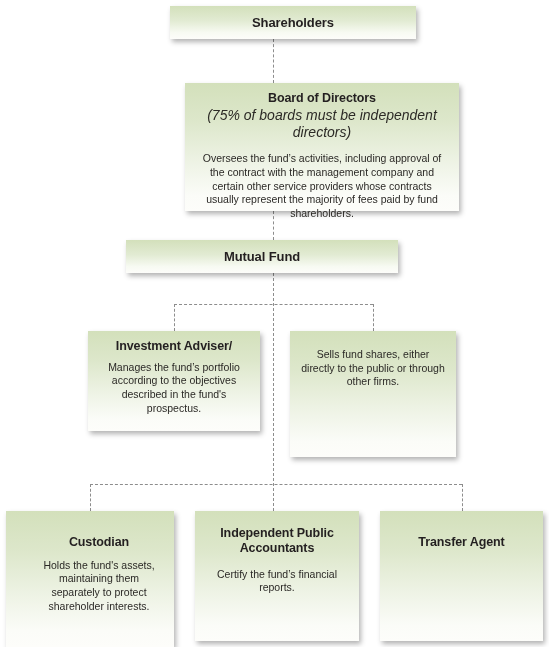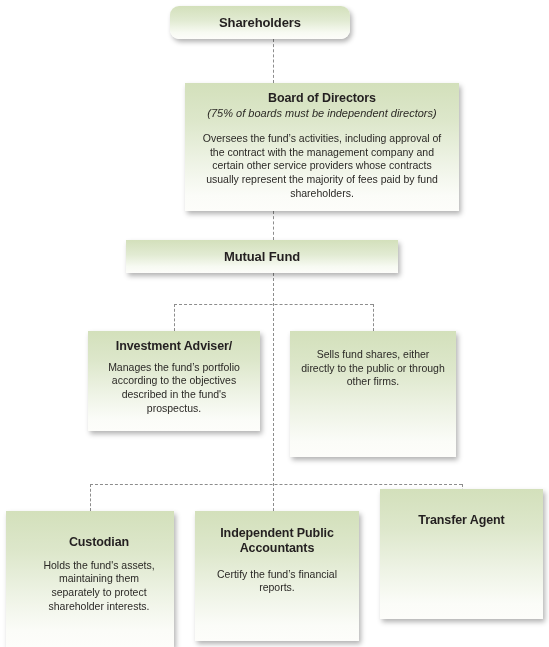--- a/index.html
+++ b/index.html
@@ -58,43 +58,43 @@
     font-size: 12.5px;
     line-height: 1.18;
     letter-spacing: -0.1px;
     color: #231f20;
   }
   .node.bar .title {
     font-size: 13px;
   }
   .subtitle {
     font-style: italic;
-    font-size: 11px;
+    font-size: 14px;
     line-height: 1.2;
     margin-top: 1px;
     color: #2c2a26;
   }
   .body {
     font-size: 10.5px;
     line-height: 1.30;
     color: #2b2926;
   }
   .body.gap-lg { margin-top: 12px; }
   .body.gap-md { margin-top: 9px; }
   .body.gap-sm { margin-top: 7px; }
 
   
-  #node-shareholders { left: 170px; top: 6px;   width: 180px; height: 33px; border-radius: 9px; }
+  #node-shareholders { left: 170px; top: 6px;   width: 246px; height: 33px; }
   #node-board        { left: 137px; top: 83px;  width: 274px; height: 128px; margin-left: 48px; }
   #node-mutualfund   { left: 126px; top: 240px; width: 272px; height: 33px; }
   #node-adviser      { left: 88px;  top: 331px; width: 172px; height: 100px; }
   #node-distributor  { left: 290px; top: 331px; width: 166px; height: 126px; }
   #node-custodian    { left: 6px;   top: 511px; width: 168px; height: 136px; padding-left: 28px; }
   #node-accountants  { left: 195px; top: 511px; width: 164px; height: 130px; }
-  #node-transfer     { left: 380px; top: 489px; width: 163px; height: 130px; }
+  #node-transfer     { left: 380px; top: 511px; width: 163px; height: 130px; }
 </style>
 </head>
 <body>
 
 <div id="chart">
 
   <div class="conn v" style="left:273px; top:39px; height:44px;"></div>
 
   <div class="conn v" style="left:273px; top:211px; height:29px;"></div>
 

